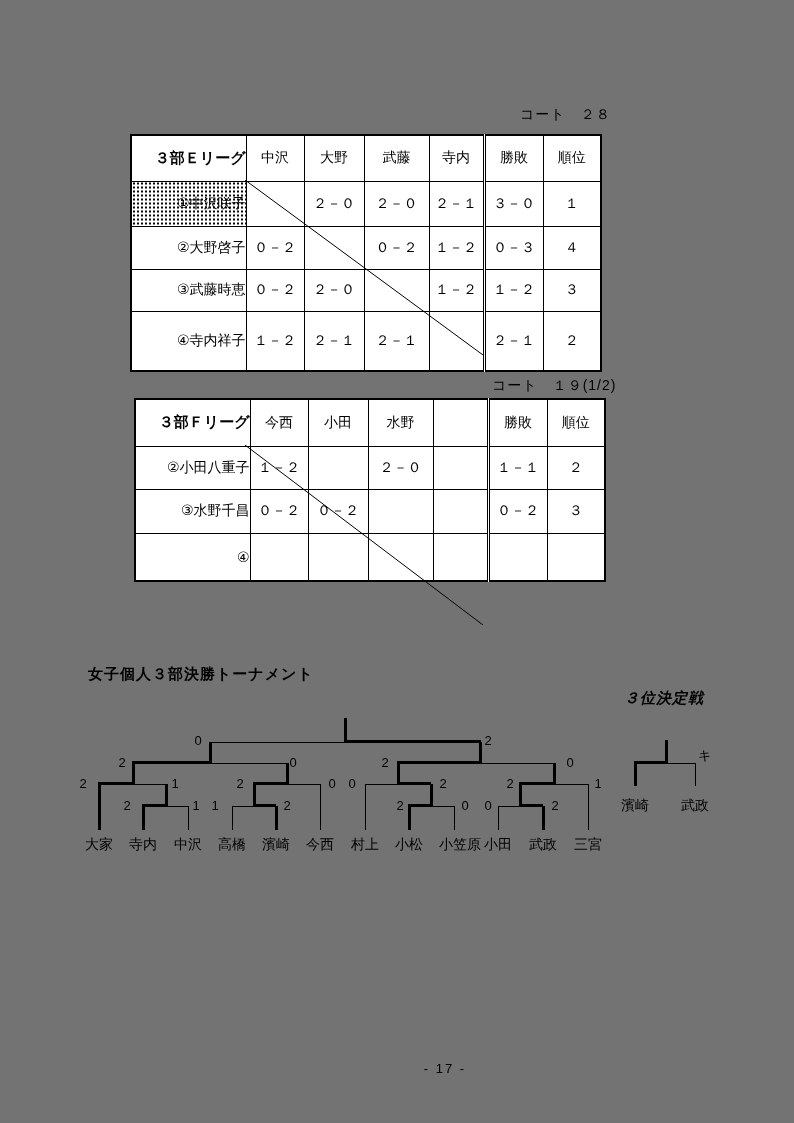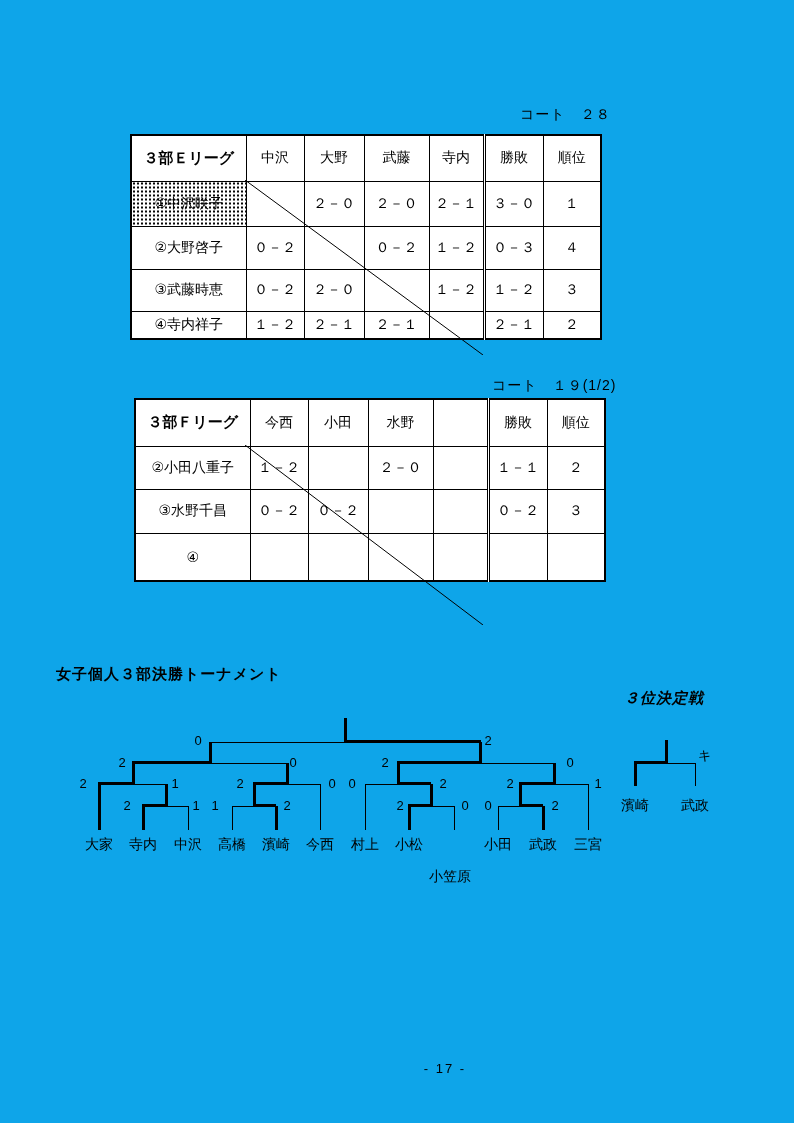--- a/index.html
+++ b/index.html
@@ -1,25 +1,25 @@
 <!DOCTYPE html>
 <html><head>
 <meta charset="utf-8">
 <style>
   html,body{margin:0;padding:0;background:#888;}
-  .page{position:relative;width:794px;height:1123px;background:#0ea5e9;margin:0 auto;
+  .page{position:relative;width:794px;height:1123px;background:#737373;margin:0 auto;
         font-family:"Liberation Sans","DejaVu Sans",sans-serif;color:#000;overflow:hidden;}
   .abs{position:absolute;}
   .courtlabel{font-size:14px;letter-spacing:1px;white-space:pre;}
   .sectitle{font-size:15px;font-weight:bold;letter-spacing:1px;white-space:pre;}
   table.lg{position:absolute;border-collapse:collapse;table-layout:fixed;width:470px;
            border:2px solid #000;background:#fff;}
   table.lg th,table.lg td{border:1px solid #000;font-size:14px;font-weight:normal;
            text-align:center;padding:0;overflow:hidden;white-space:nowrap;}
-  table.lg th.ttl,table.lg td.nm{text-align:center;}
+  table.lg th.ttl,table.lg td.nm{text-align:right;}
   table.lg th.ttl{font-weight:bold;font-size:15px;}
   table.lg .dbl{border-left:3px double #000;}
   td.dots{background-image:radial-gradient(circle,#000 0.7px,transparent 0.95px);
           background-size:4px 4px;background-position:0 0;}
   svg.diag{position:absolute;pointer-events:none;}
   .v{position:absolute;width:1px;background:#000;}
   .h{position:absolute;height:1px;background:#000;}
   .v.t{width:3px;}
   .h.t{height:3px;}
   .bs{position:absolute;width:12px;text-align:center;font-size:13px;line-height:14px;}
@@ -74,21 +74,21 @@
     </tr>
     <tr style="height:42px">
       <td class="nm">③武藤時恵</td>
       <td>０－２</td>
       <td>２－０</td>
       <td></td>
       <td>１－２</td>
       <td class="dbl">１－２</td>
       <td>３</td>
     </tr>
-    <tr style="height:28px">
+    <tr style="height:60px">
       <td class="nm">④寺内祥子</td>
       <td>１－２</td>
       <td>２－１</td>
       <td>２－１</td>
       <td></td>
       <td class="dbl">２－１</td>
       <td>２</td>
     </tr>
   </tbody>
     </table>
@@ -142,21 +142,21 @@
       <td></td>
       <td class="dbl"></td>
       <td></td>
     </tr>
   </tbody>
     </table>
   <svg class="diag" style="left:245px;top:445px;" width="238" height="180">
     <line x1="0" y1="0" x2="238" y2="180" stroke="#000" stroke-width="1"></line>
   </svg>
 
-  <div class="abs sectitle" style="left:56px;top:665px;">女子個人３部決勝トーナメント</div>
+  <div class="abs sectitle" style="left:88px;top:665px;">女子個人３部決勝トーナメント</div>
   <div class="abs sectitle" style="left:624px;top:689px;font-style:italic;">３位決定戦</div>
 
   <div class="v t" style="left:98px;top:784px;height:46px;"></div>
   <div class="v t" style="left:142px;top:806px;height:24px;"></div>
   <div class="v" style="left:188px;top:806px;height:24px;"></div>
   <div class="v" style="left:232px;top:806px;height:24px;"></div>
   <div class="v t" style="left:275px;top:806px;height:24px;"></div>
   <div class="v" style="left:320px;top:784px;height:46px;"></div>
   <div class="v" style="left:365px;top:784px;height:46px;"></div>
   <div class="v t" style="left:408px;top:806px;height:24px;"></div>
@@ -233,21 +233,21 @@
   <span class="bs" style="left:698px;top:749px;">キ</span>
 
   <span class="pl" style="left:69px;top:836px;">大家</span>
   <span class="pl" style="left:113px;top:836px;">寺内</span>
   <span class="pl" style="left:158px;top:836px;">中沢</span>
   <span class="pl" style="left:202px;top:836px;">高橋</span>
   <span class="pl" style="left:246px;top:836px;">濱崎</span>
   <span class="pl" style="left:290px;top:836px;">今西</span>
   <span class="pl" style="left:335px;top:836px;">村上</span>
   <span class="pl" style="left:379px;top:836px;">小松</span>
-  <span class="pl" style="left:420px;top:836px;margin-top:32px;">小笠原</span>
+  <span class="pl" style="left:430px;top:836px;">小笠原</span>
   <span class="pl" style="left:468px;top:836px;">小田</span>
   <span class="pl" style="left:513px;top:836px;">武政</span>
   <span class="pl" style="left:558px;top:836px;">三宮</span>
   <span class="pl" style="left:605px;top:797px;">濱崎</span>
   <span class="pl" style="left:665px;top:797px;">武政</span>
 
   <div class="pn" style="top:1061px;padding-left:48px;">- 17 -</div>
 
 </div>
 

